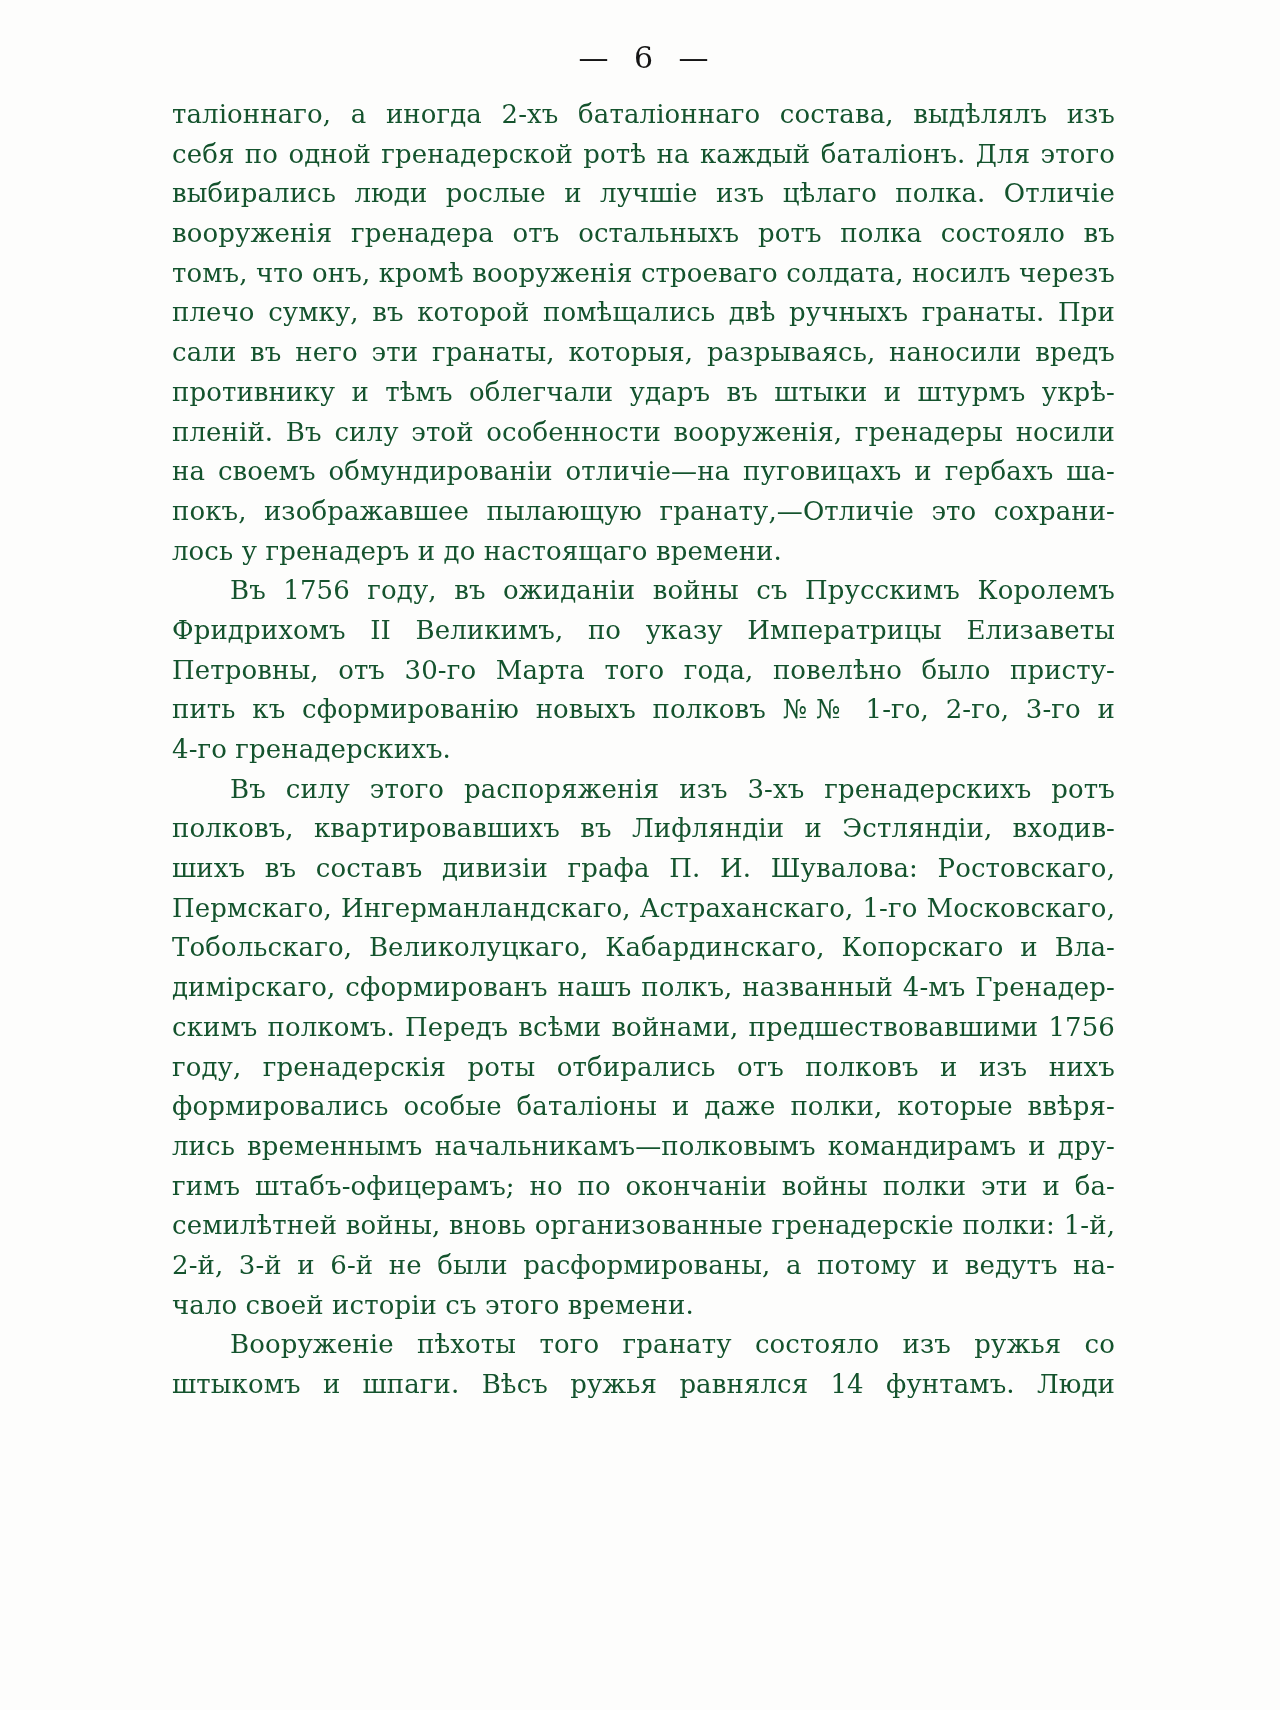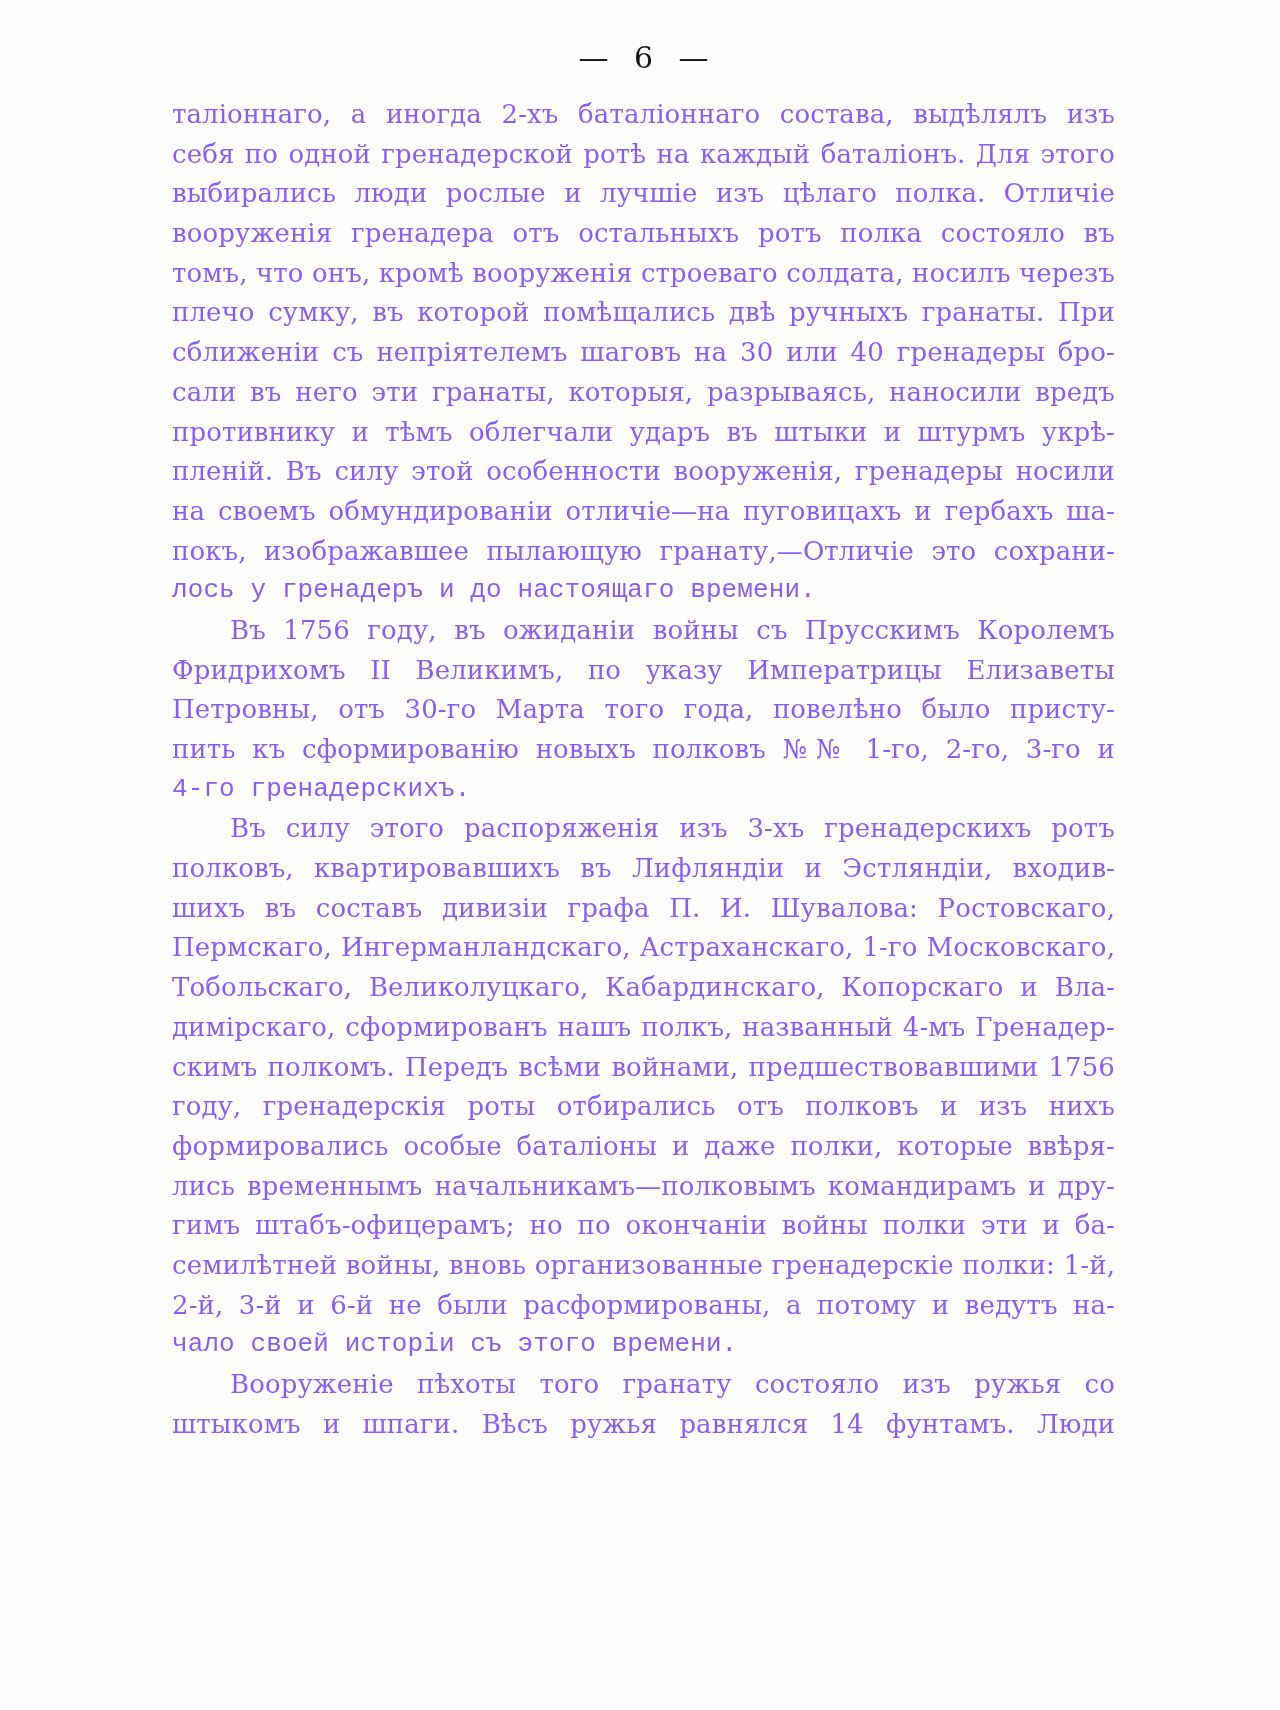--- a/index.html
+++ b/index.html
@@ -28,53 +28,51 @@
     line-height: 40px;
     word-spacing: 16px;
     color: #151515;
   }
   .text-block {
     position: absolute;
     top: 95px;
     left: 172px;
     width: 943px;
     font-size: 26px;
-    color: #8b5cf6;
+    color: #14532d;
   }
   .line {
     height: 39.7px;
     line-height: 39.7px;
     text-align: justify;
     text-align-last: justify;
     letter-spacing: 0.1px;
   }
   .line.flush {
     text-align: left;
     text-align-last: left;
-    font-family: Liberation Mono, monospace;
   }
   .line.indent {
     text-indent: 58px;
   }
 </style>
 </head>
 <body style="background: rgb(253, 253, 252);">
 
 <div class="page" style="background: rgb(253, 253, 252); color: rgb(26, 26, 26);">
   <div class="page-header">
     <span>— 6 —</span>
   </div>
   <div class="text-block">
       <div class="line">таліоннаго, а иногда 2-хъ баталіоннаго состава, выдѣлялъ изъ</div>
       <div class="line">себя по одной гренадерской ротѣ на каждый баталіонъ. Для этого</div>
       <div class="line">выбирались люди рослые и лучшіе изъ цѣлаго полка. Отличіе</div>
       <div class="line">вооруженія гренадера отъ остальныхъ ротъ полка состояло въ</div>
       <div class="line">томъ, что онъ, кромѣ вооруженія строеваго солдата, носилъ черезъ</div>
       <div class="line">плечо сумку, въ которой помѣщались двѣ ручныхъ гранаты. При</div>
-      <div class="line">сближеніи съ непріятелемъ шаговъ на 30 или 40 гренадеры бро-</div>
       <div class="line">сали въ него эти гранаты, которыя, разрываясь, наносили вредъ</div>
       <div class="line">противнику и тѣмъ облегчали ударъ въ штыки и штурмъ укрѣ-</div>
       <div class="line">пленій. Въ силу этой особенности вооруженія, гренадеры носили</div>
       <div class="line">на своемъ обмундированіи отличіе—на пуговицахъ и гербахъ ша-</div>
       <div class="line">покъ, изображавшее пылающую гранату,—Отличіе это сохрани-</div>
       <div class="line flush">лось у гренадеръ и до настоящаго времени.</div>
       <div class="line indent">Въ 1756 году, въ ожиданіи войны съ Прусскимъ Королемъ</div>
       <div class="line">Фридрихомъ II Великимъ, по указу Императрицы Елизаветы</div>
       <div class="line">Петровны, отъ 30-го Марта того года, повелѣно было присту-</div>
       <div class="line">пить къ сформированію новыхъ полковъ №№ 1-го, 2-го, 3-го и</div>

